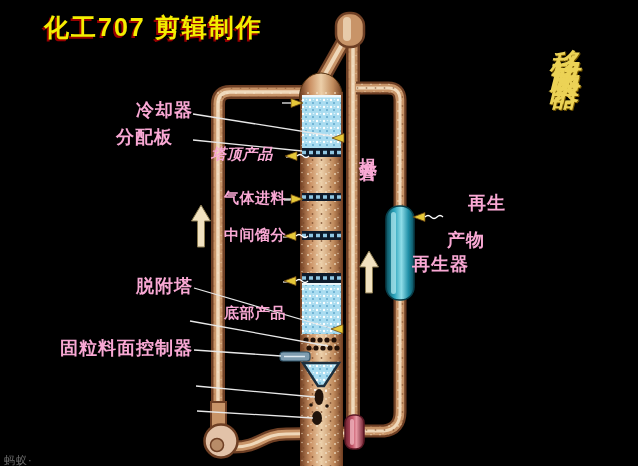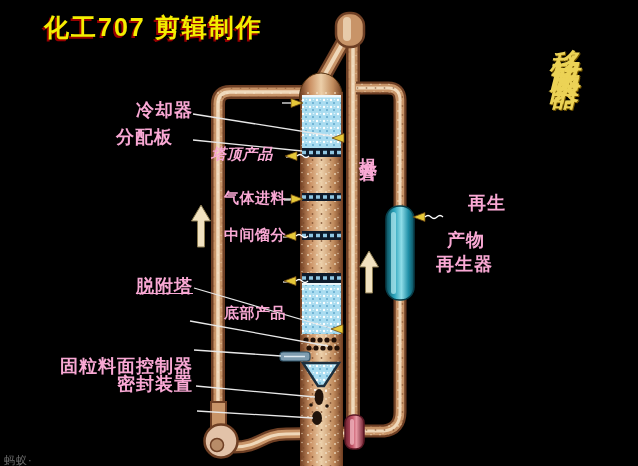--- a/index.html
+++ b/index.html
@@ -222,25 +222,24 @@
 </svg>
 
 <div class="title">化工707  剪辑制作</div>
 <div class="side-title">移动床吸附器</div>
 
 <div class="lbl big" style="right:445px;top:101px;">冷却器</div>
 <div class="lbl big" style="right:465px;top:128px;">分配板</div>
 <div class="lbl mid" style="right:365px;top:147px;font-style:italic;">塔顶产品</div>
 <div class="lbl mid" style="right:352px;top:191px;padding-left:24px;">气体进料</div>
 <div class="lbl mid" style="right:352px;top:228px;">中间馏分</div>
-<div class="lbl big" style="right:445px;top:277px;text-decoration:underline;">脱附塔</div>
+<div class="lbl big" style="right:445px;top:277px;">脱附塔</div>
 <div class="lbl mid" style="right:352px;top:275px;margin-top:31px;">底部产品</div>
-<div class="lbl big" style="right:445px;top:357px;">固粒料面控制器</div>
-<div class="lbl big" style="right:445px;top:375px;">密封装置</div>
+<div class="lbl big" style="right:445px;top:339px;">固粒料面控制器</div>
 
 <div class="lbl big vert" style="left:358px;top:144px;letter-spacing:3px;">提升管</div>
 <div class="lbl big" style="left:468px;top:194px;">再生</div>
 <div class="lbl big" style="left:447px;top:214px;margin-top:17px;">产物</div>
-<div class="lbl big" style="left:436px;top:255px;">再生器</div>
+<div class="lbl big" style="left:412px;top:255px;">再生器</div>
 
 <div class="watermark">蚂蚁·</div>
 
 </div>
 
 </body></html>

